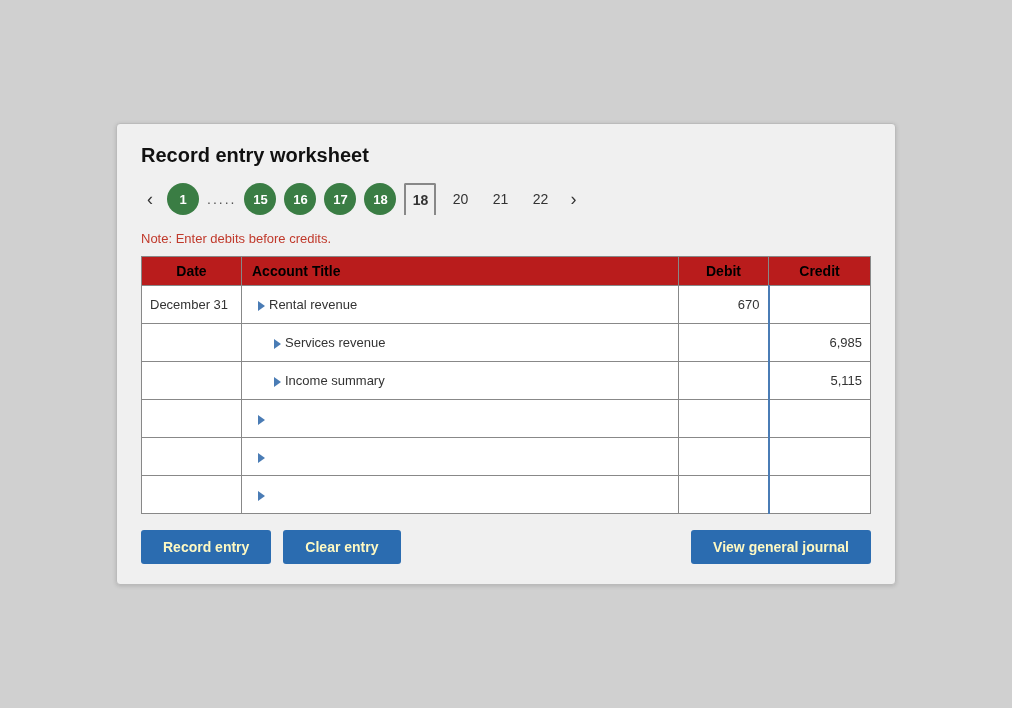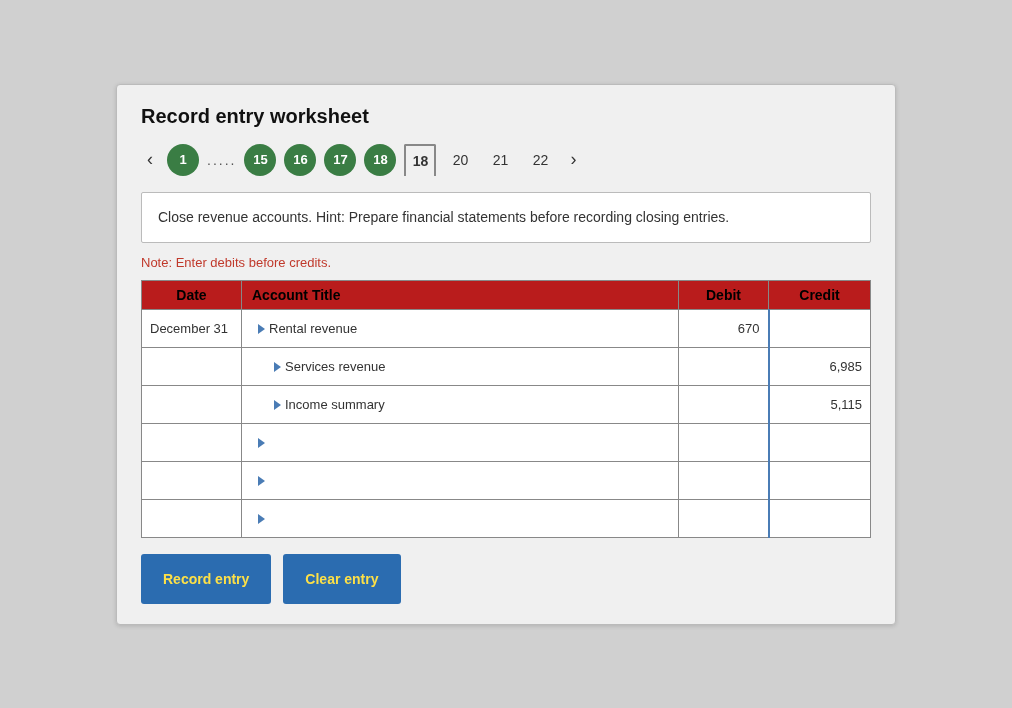--- a/index.html
+++ b/index.html
@@ -175,27 +175,27 @@
     }
 
     
     .button-row {
       display: flex;
       gap: 12px;
       align-items: center;
     }
 
     .btn {
-      padding: 17px 22px;
+      padding: 9px 22px;
       border: none;
       border-radius: 3px;
       cursor: pointer;
       font-size: 14px;
       font-weight: bold;
-      color: #fde047;
+      color: #fef9c3;
     }
 
     .btn-primary {
       background: #2b6cb0;
     }
 
     .btn-spacer {
       flex: 1;
     }
   </style>
@@ -243,23 +243,20 @@
       <span>21</span>
     </div>
 
     <div class="page-number">
       <span>22</span>
     </div>
 
     <span class="nav-arrow">›</span>
   </div>
 
-  <div class="hint-box">
-    <span>Close revenue accounts. Hint: Prepare financial statements before recording closing entries.</span>
-  </div>
 
   <div class="note-text">Note: Enter debits before credits.</div>
 
   <table class="journal-table">
     <thead>
       <tr>
         <th class="col-date">Date</th>
         <th class="col-account">Account Title</th>
         <th class="col-debit">Debit</th>
         <th class="col-credit">Credit</th>
@@ -302,15 +299,16 @@
           <td class="col-debit"></td>
           <td class="col-credit"></td>
         </tr>
       </tbody>
   </table>
 
   <div class="button-row">
     <button class="btn btn-primary">Record entry</button>
     <button class="btn btn-primary">Clear entry</button>
     <div class="btn-spacer"></div>
+    <button class="btn btn-primary">View general journal</button>
   </div>
 
 </div>
 
 </body></html>

